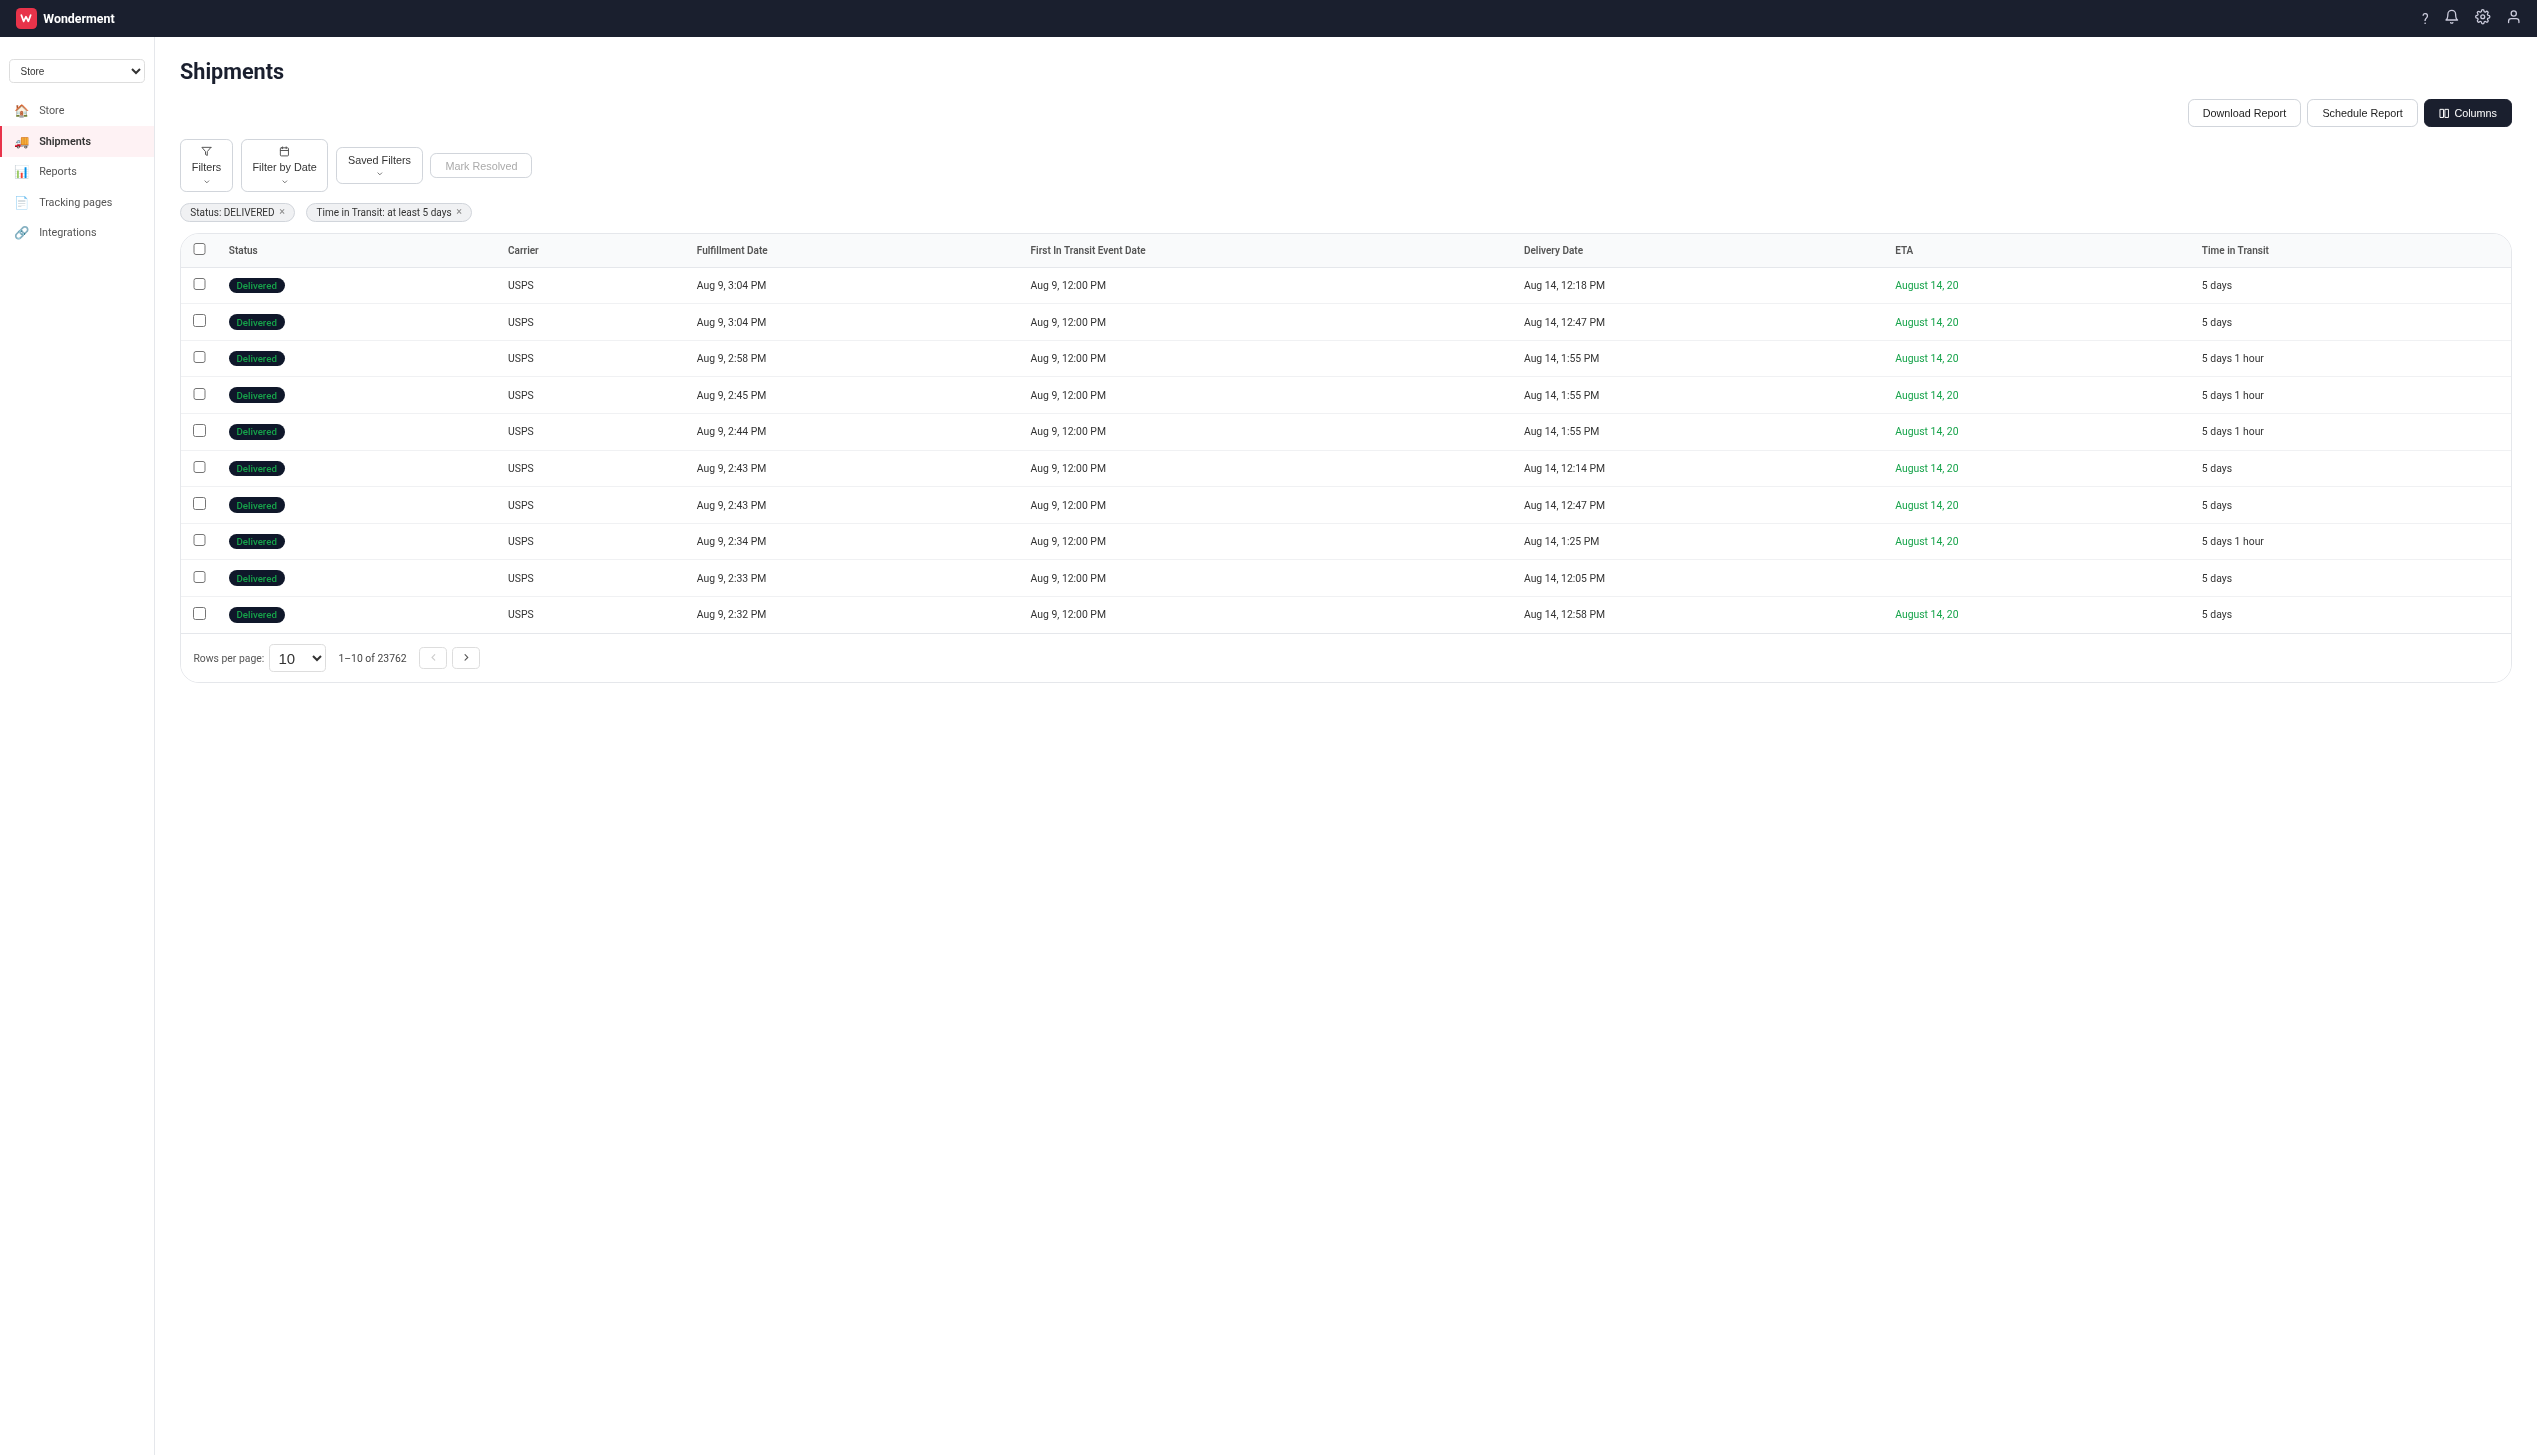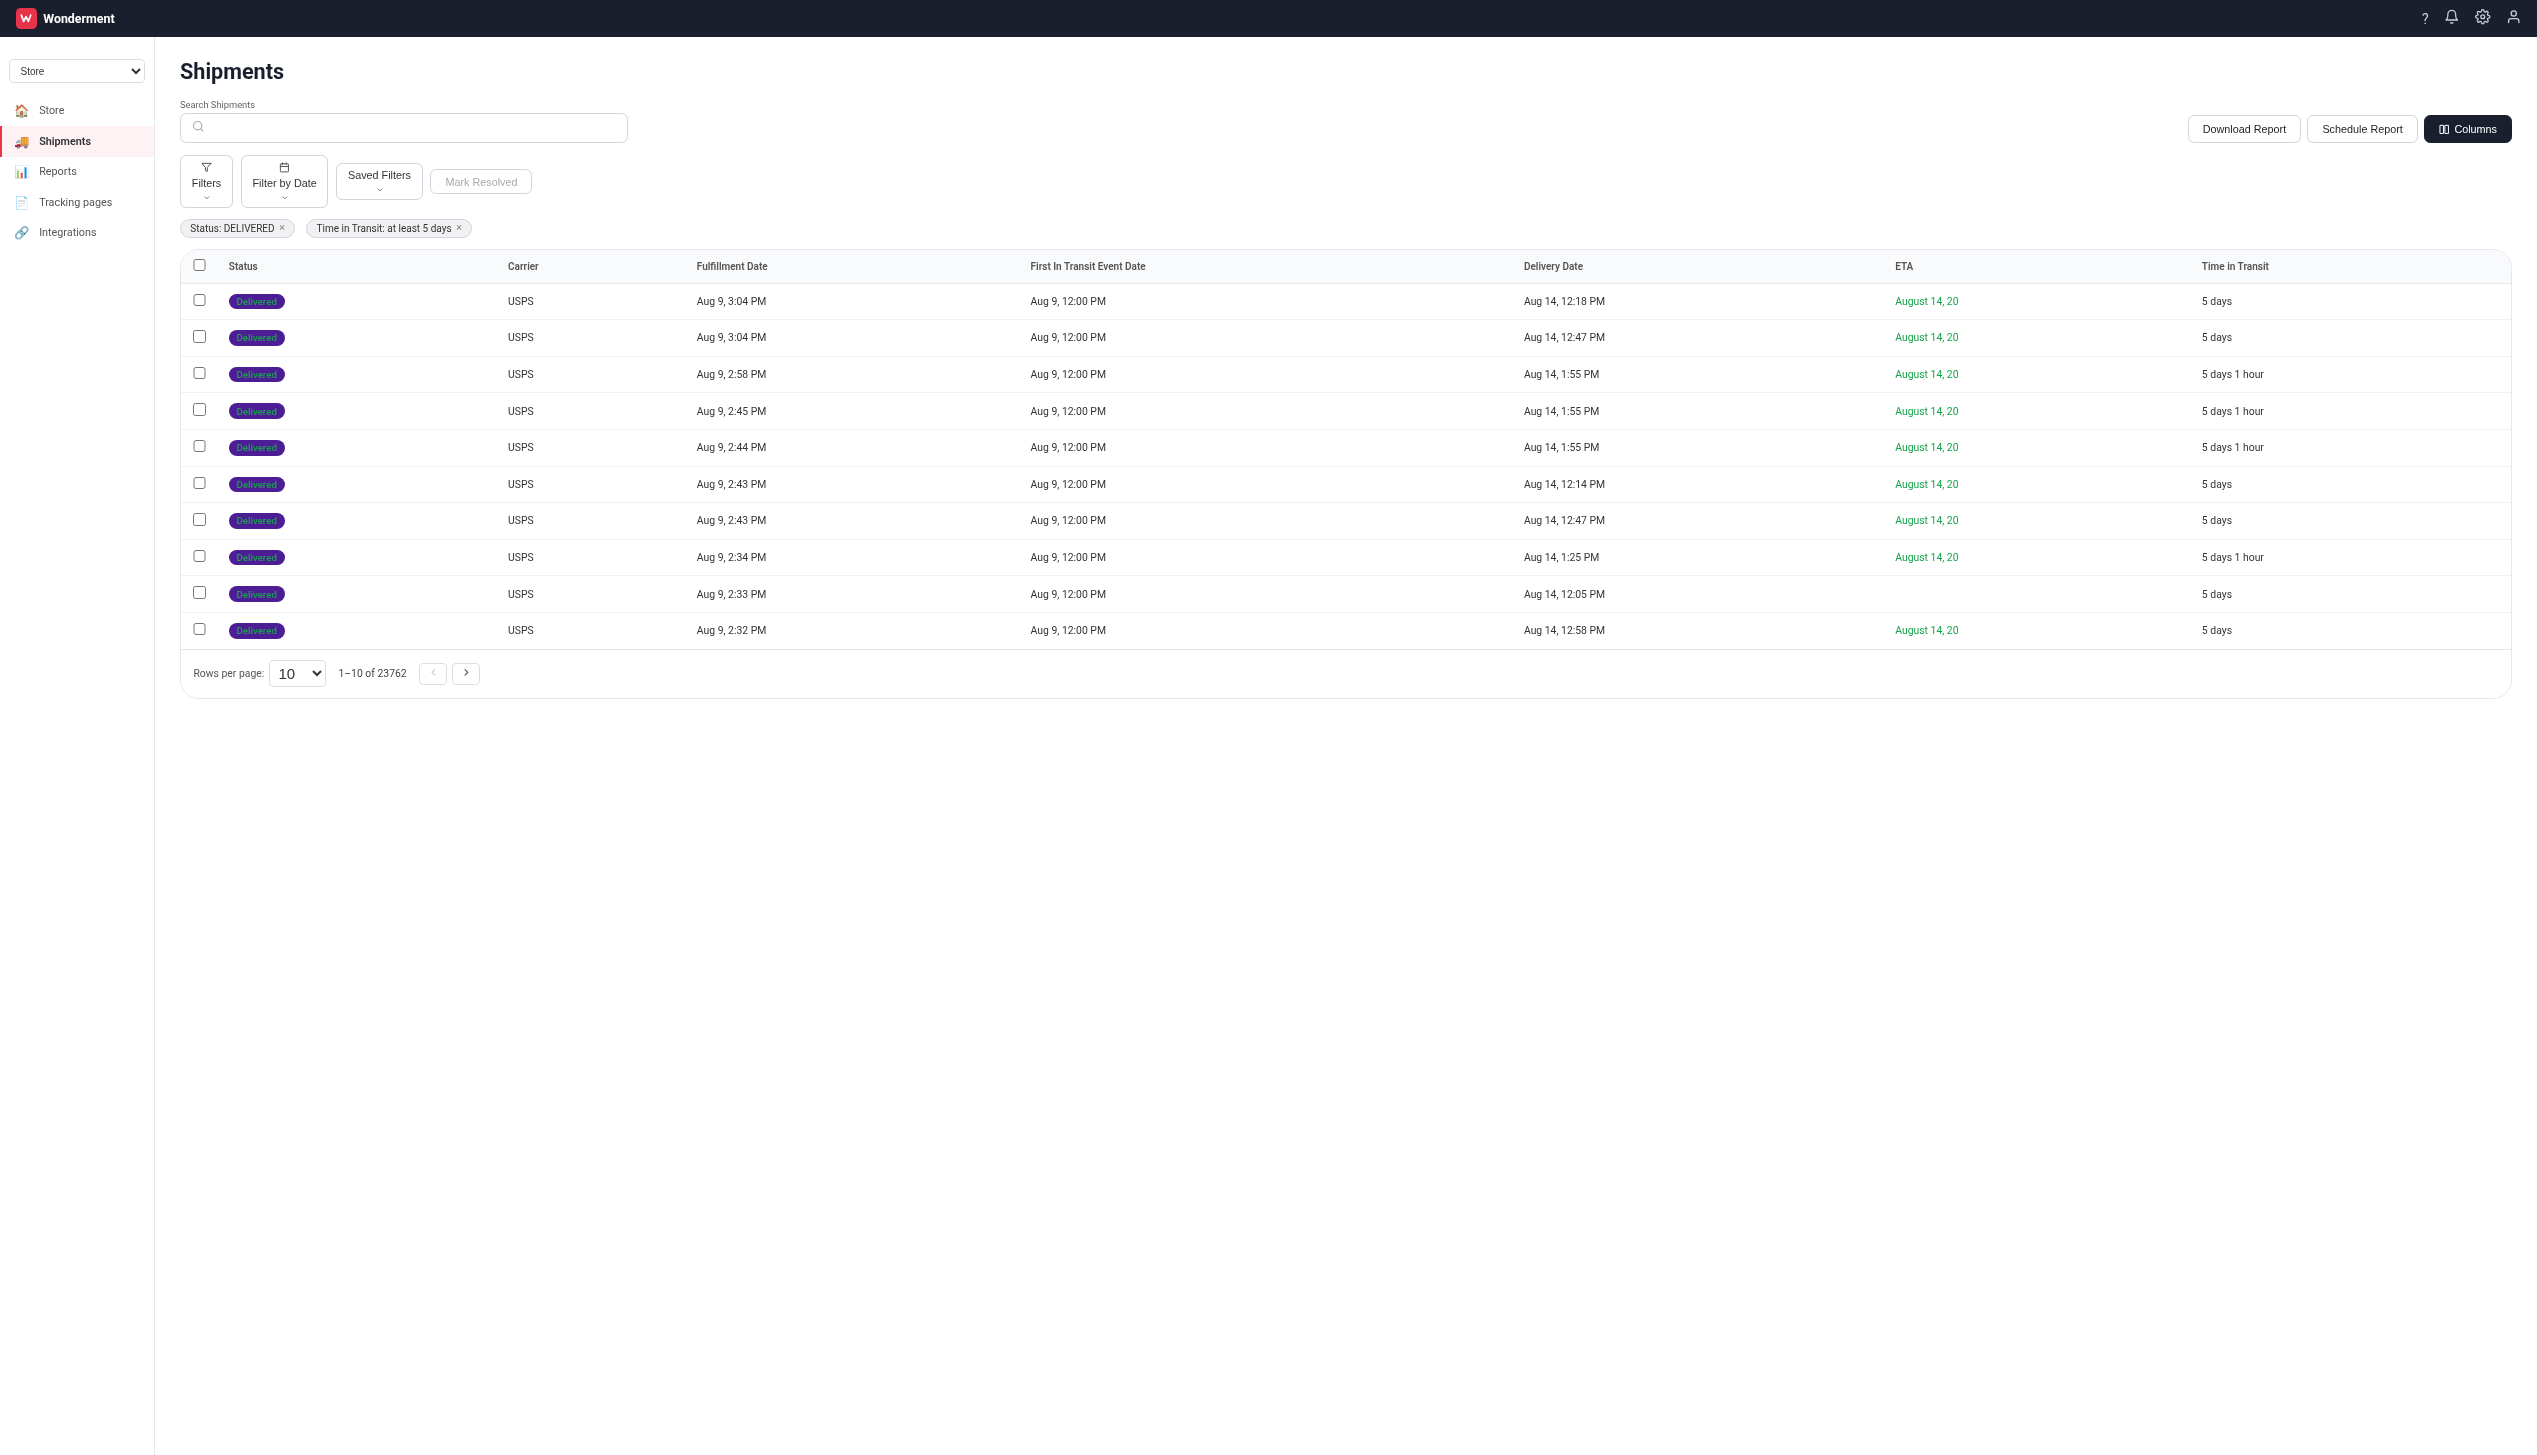--- a/index.html
+++ b/index.html
@@ -274,21 +274,21 @@
     tbody td:first-child {
       text-align: center;
     }
     .status-badge {
       display: inline-block;
       padding: 2.3px 7.7px;
       border-radius: 9.3px;
       font-size: 9.7px;
       font-weight: 500;
       color: #16a34a;
-      background: #4c1d95;
+      background: #0f172a;
     }
     .eta-green {
       color: #16a34a;
     }
     input[type="checkbox"] {
       width: 12.4px;
       height: 12.4px;
       cursor: pointer;
       accent-color: #1a1f2e;
     }
@@ -402,32 +402,20 @@
           <span class="nav-icon">🔗</span>
       <span>Integrations</span>
         </div>
       </div>
   </aside>
 
   <main class="main-content">
     <h1 class="page-title">Shipments</h1>
 
     <div class="search-actions-row">
-      <div class="search-field">
-        <div class="search-label">Search Shipments</div>
-        <div class="search-input-wrapper">
-          <span class="search-icon-char">
-            <svg width="12.4" height="12.4" viewBox="0 0 24 24" fill="none" stroke="#aaa" stroke-width="2.2" stroke-linecap="round" stroke-linejoin="round">
-                <circle cx="11" cy="11" r="8"></circle>
-                <line x1="21" y1="21" x2="16.65" y2="16.65"></line>
-              </svg>
-          </span>
-          <input type="text" placeholder="" style="">
-        </div>
-      </div>
       <div class="action-buttons">
         <button class="btn">Download Report</button>
         <button class="btn">Schedule Report</button>
         <button class="btn btn-columns">
           <svg width="10.8" height="10.8" viewBox="0 0 24 24" fill="none" stroke="white" stroke-width="2.2" stroke-linecap="round" stroke-linejoin="round">
               <rect x="3" y="3" width="7" height="18"></rect>
               <rect x="14" y="3" width="7" height="18"></rect>
             </svg>
           <span>Columns</span>
         </button>

